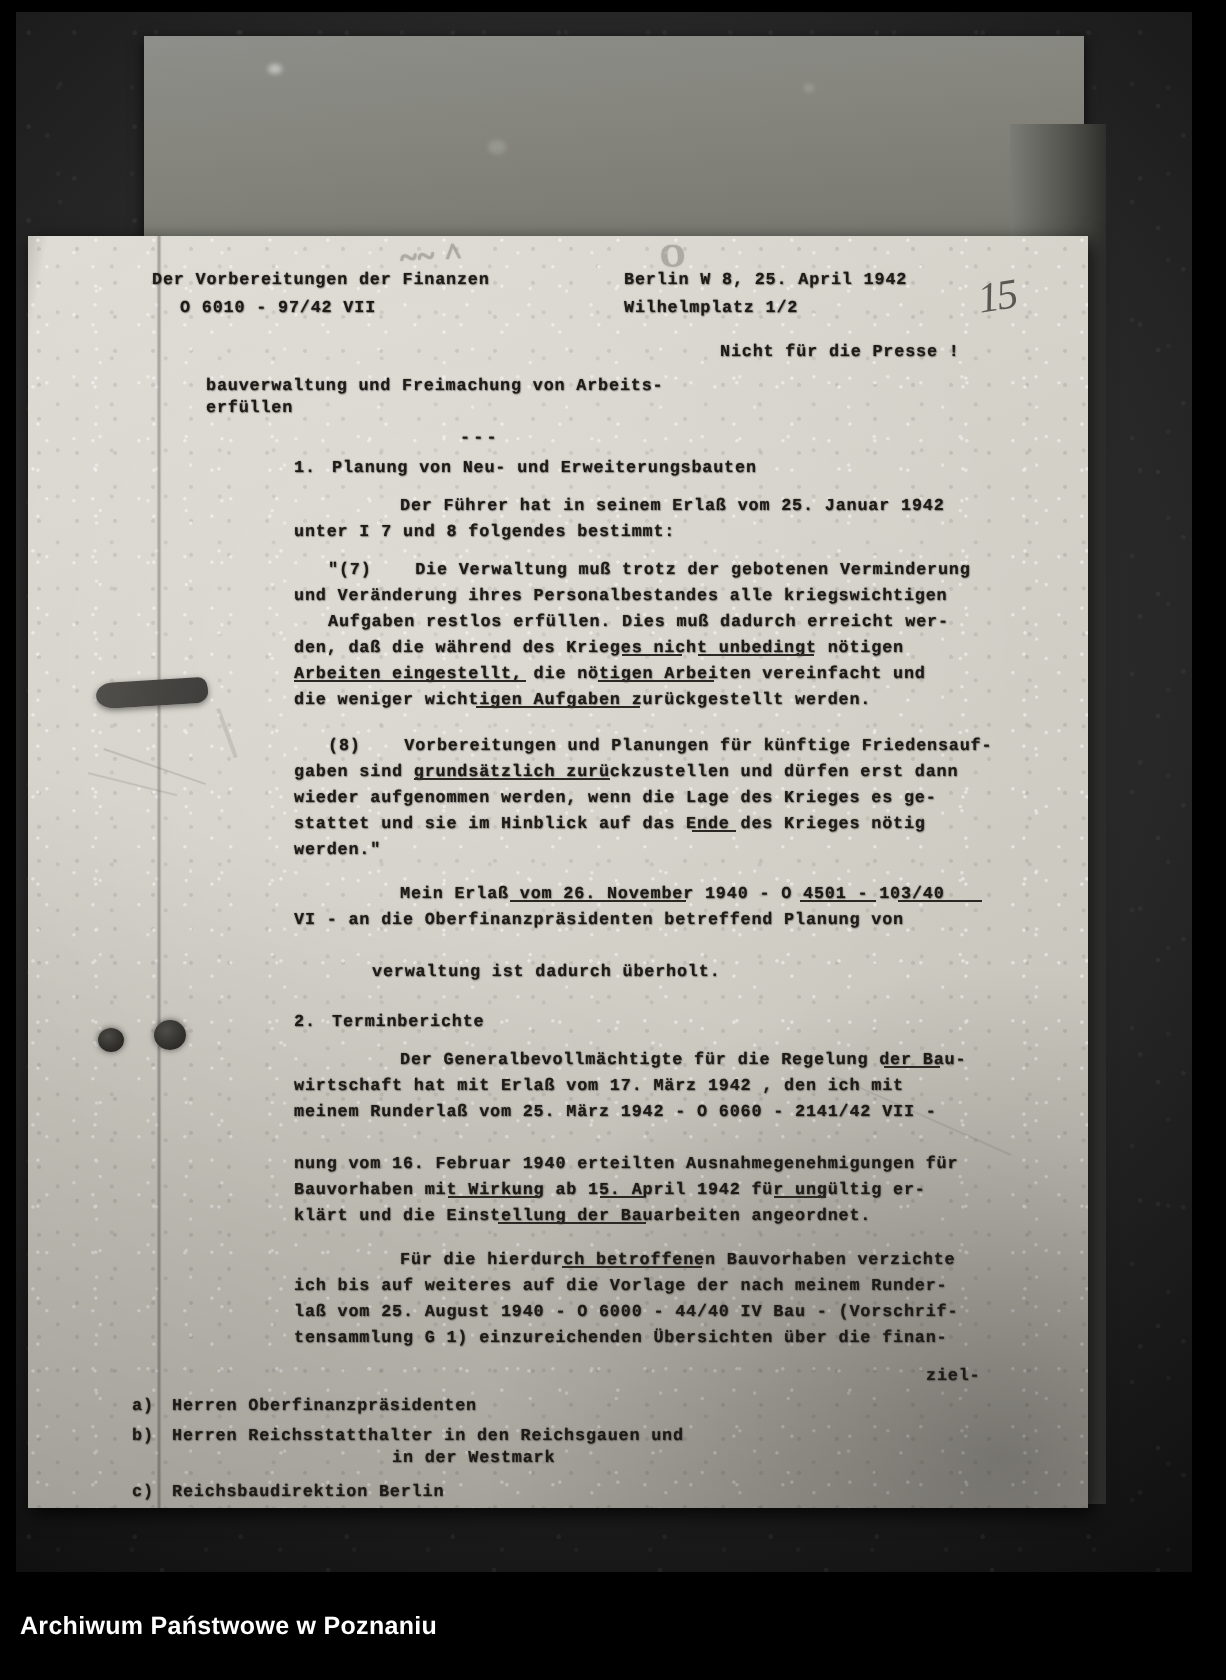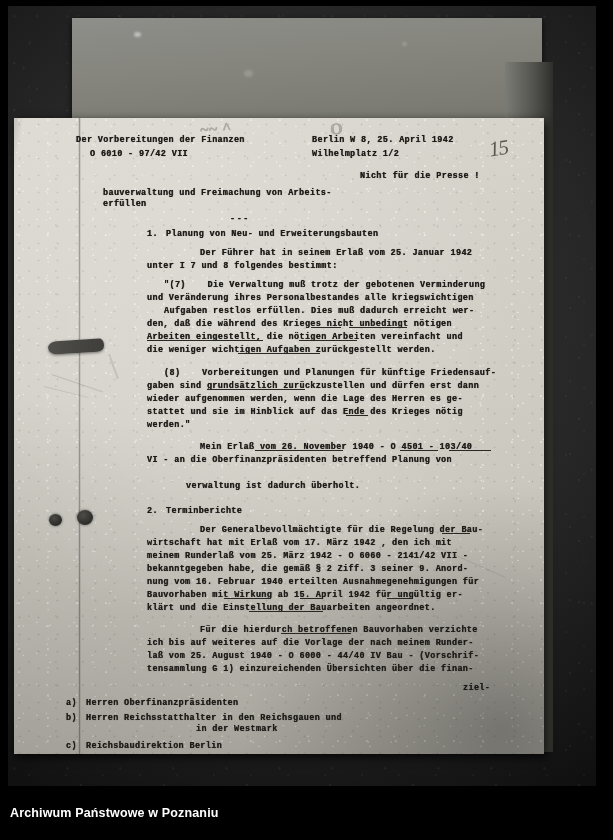--- a/index.html
+++ b/index.html
@@ -254,41 +254,40 @@
     <div class="ln" style="top:344px;left:147px;">die weniger wichtigen Aufgaben zurückgestellt werden.</div>
     
     <div class="scratch" style="left:311px;top:327px;width:30px;height:1.2px;background:#2a2824;transform:none;"></div>
     <div class="scratch" style="left:349px;top:327px;width:58px;height:1.2px;background:#2a2824;transform:none;"></div>
     <div class="scratch" style="left:147px;top:340px;width:116px;height:1.2px;background:#2a2824;transform:none;"></div>
     <div class="scratch" style="left:299px;top:340px;width:58px;height:1.2px;background:#2a2824;transform:none;"></div>
     <div class="scratch" style="left:238px;top:353px;width:82px;height:1.2px;background:#2a2824;transform:none;"></div>
 
     <div class="ln" style="top:367px;left:164px;">(8)    Vorbereitungen und Planungen für künftige Friedensauf-</div>
     <div class="ln" style="top:380px;left:147px;">gaben sind grundsätzlich zurückzustellen und dürfen erst dann</div>
-    <div class="ln" style="top:393px;left:147px;">wieder aufgenommen werden, wenn die Lage des Herren es ge-</div>
+    <div class="ln" style="top:393px;left:147px;">wieder aufgenommen werden, wenn die Lage des Krieges es ge-</div>
     <div class="ln" style="top:406px;left:147px;">stattet und sie im Hinblick auf das Ende des Krieges nötig</div>
     <div class="ln" style="top:419px;left:147px;">werden."</div>
     <div class="scratch" style="left:207px;top:389px;width:98px;height:1.2px;background:#2a2824;transform:none;"></div>
     <div class="scratch" style="left:346px;top:415px;width:22px;height:1.2px;background:#2a2824;transform:none;"></div>
 
     <div class="ln" style="top:441px;left:200px;">Mein Erlaß vom 26. November 1940 - O 4501 - 103/40</div>
     <div class="ln" style="top:454px;left:147px;">VI - an die Oberfinanzpräsidenten betreffend Planung von</div>
     <div class="ln" style="top:480px;left:147px;margin-left:39px;">verwaltung ist dadurch überholt.</div>
     <div class="scratch" style="left:255px;top:450px;width:88px;height:1.2px;background:#2a2824;transform:none;"></div>
     <div class="scratch" style="left:400px;top:450px;width:38px;height:1.2px;background:#2a2824;transform:none;"></div>
     <div class="scratch" style="left:449px;top:450px;width:42px;height:1.2px;background:#2a2824;transform:none;"></div>
 
     
     <div class="ln" style="top:505px;left:147px;">2.</div>
     <div class="ln u" style="top:505px;left:166px;">Terminberichte</div>
 
     <div class="ln" style="top:524px;left:200px;">Der Generalbevollmächtigte für die Regelung der Bau-</div>
     <div class="ln" style="top:537px;left:147px;">wirtschaft hat mit Erlaß vom 17. März 1942 , den ich mit</div>
     <div class="ln" style="top:550px;left:147px;">meinem Runderlaß vom 25. März 1942 - O 6060 - 2141/42 VII -</div>
-    <div class="ln" style="top:563px;left:147px;">bekanntgegeben habe, die gemäß § 2 Ziff. 3 seiner 9. Anord-</div>
     <div class="ln" style="top:576px;left:147px;">nung vom 16. Februar 1940 erteilten Ausnahmegenehmigungen für</div>
     <div class="ln" style="top:589px;left:147px;">Bauvorhaben mit Wirkung ab 15. April 1942 für ungültig er-</div>
     <div class="ln" style="top:602px;left:147px;">klärt und die Einstellung der Bauarbeiten angeordnet.</div>
     <div class="scratch" style="left:442px;top:533px;width:28px;height:1.2px;background:#2a2824;transform:none;"></div>
     <div class="scratch" style="left:224px;top:598px;width:46px;height:1.2px;background:#2a2824;transform:none;"></div>
     <div class="scratch" style="left:300px;top:598px;width:22px;height:1.2px;background:#2a2824;transform:none;"></div>
     <div class="scratch" style="left:387px;top:598px;width:26px;height:1.2px;background:#2a2824;transform:none;"></div>
     <div class="scratch" style="left:249px;top:611px;width:74px;height:1.2px;background:#2a2824;transform:none;"></div>
 
     <div class="ln" style="top:624px;left:200px;">Für die hierdurch betroffenen Bauvorhaben verzichte</div>

